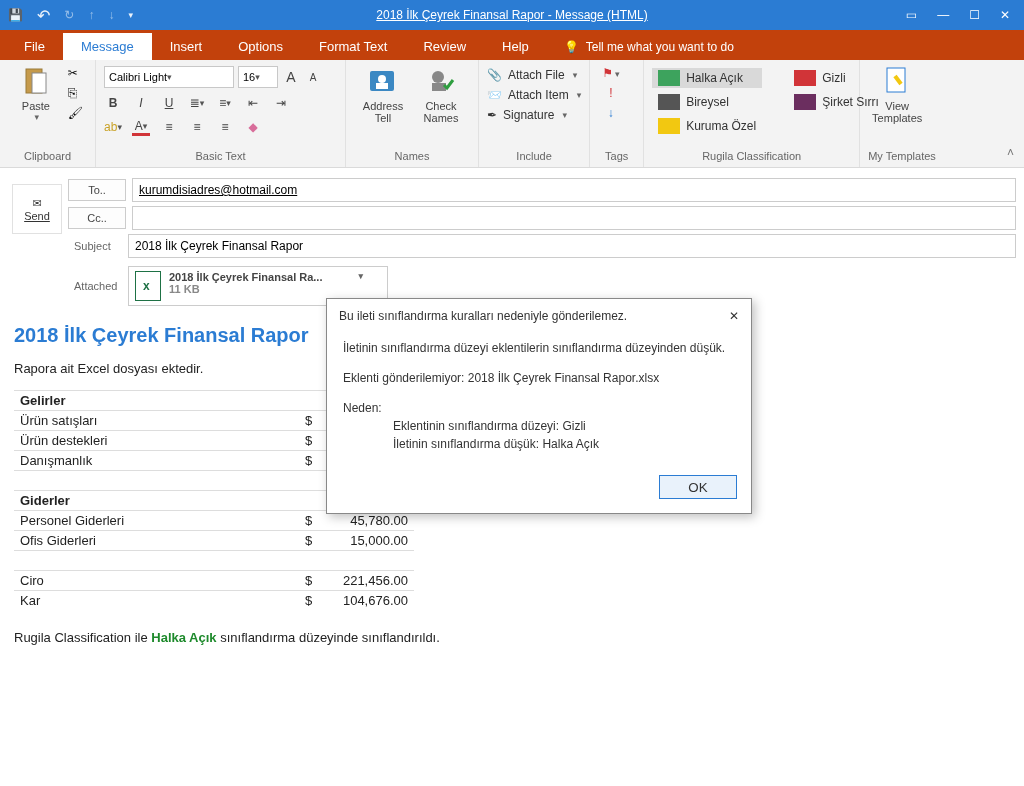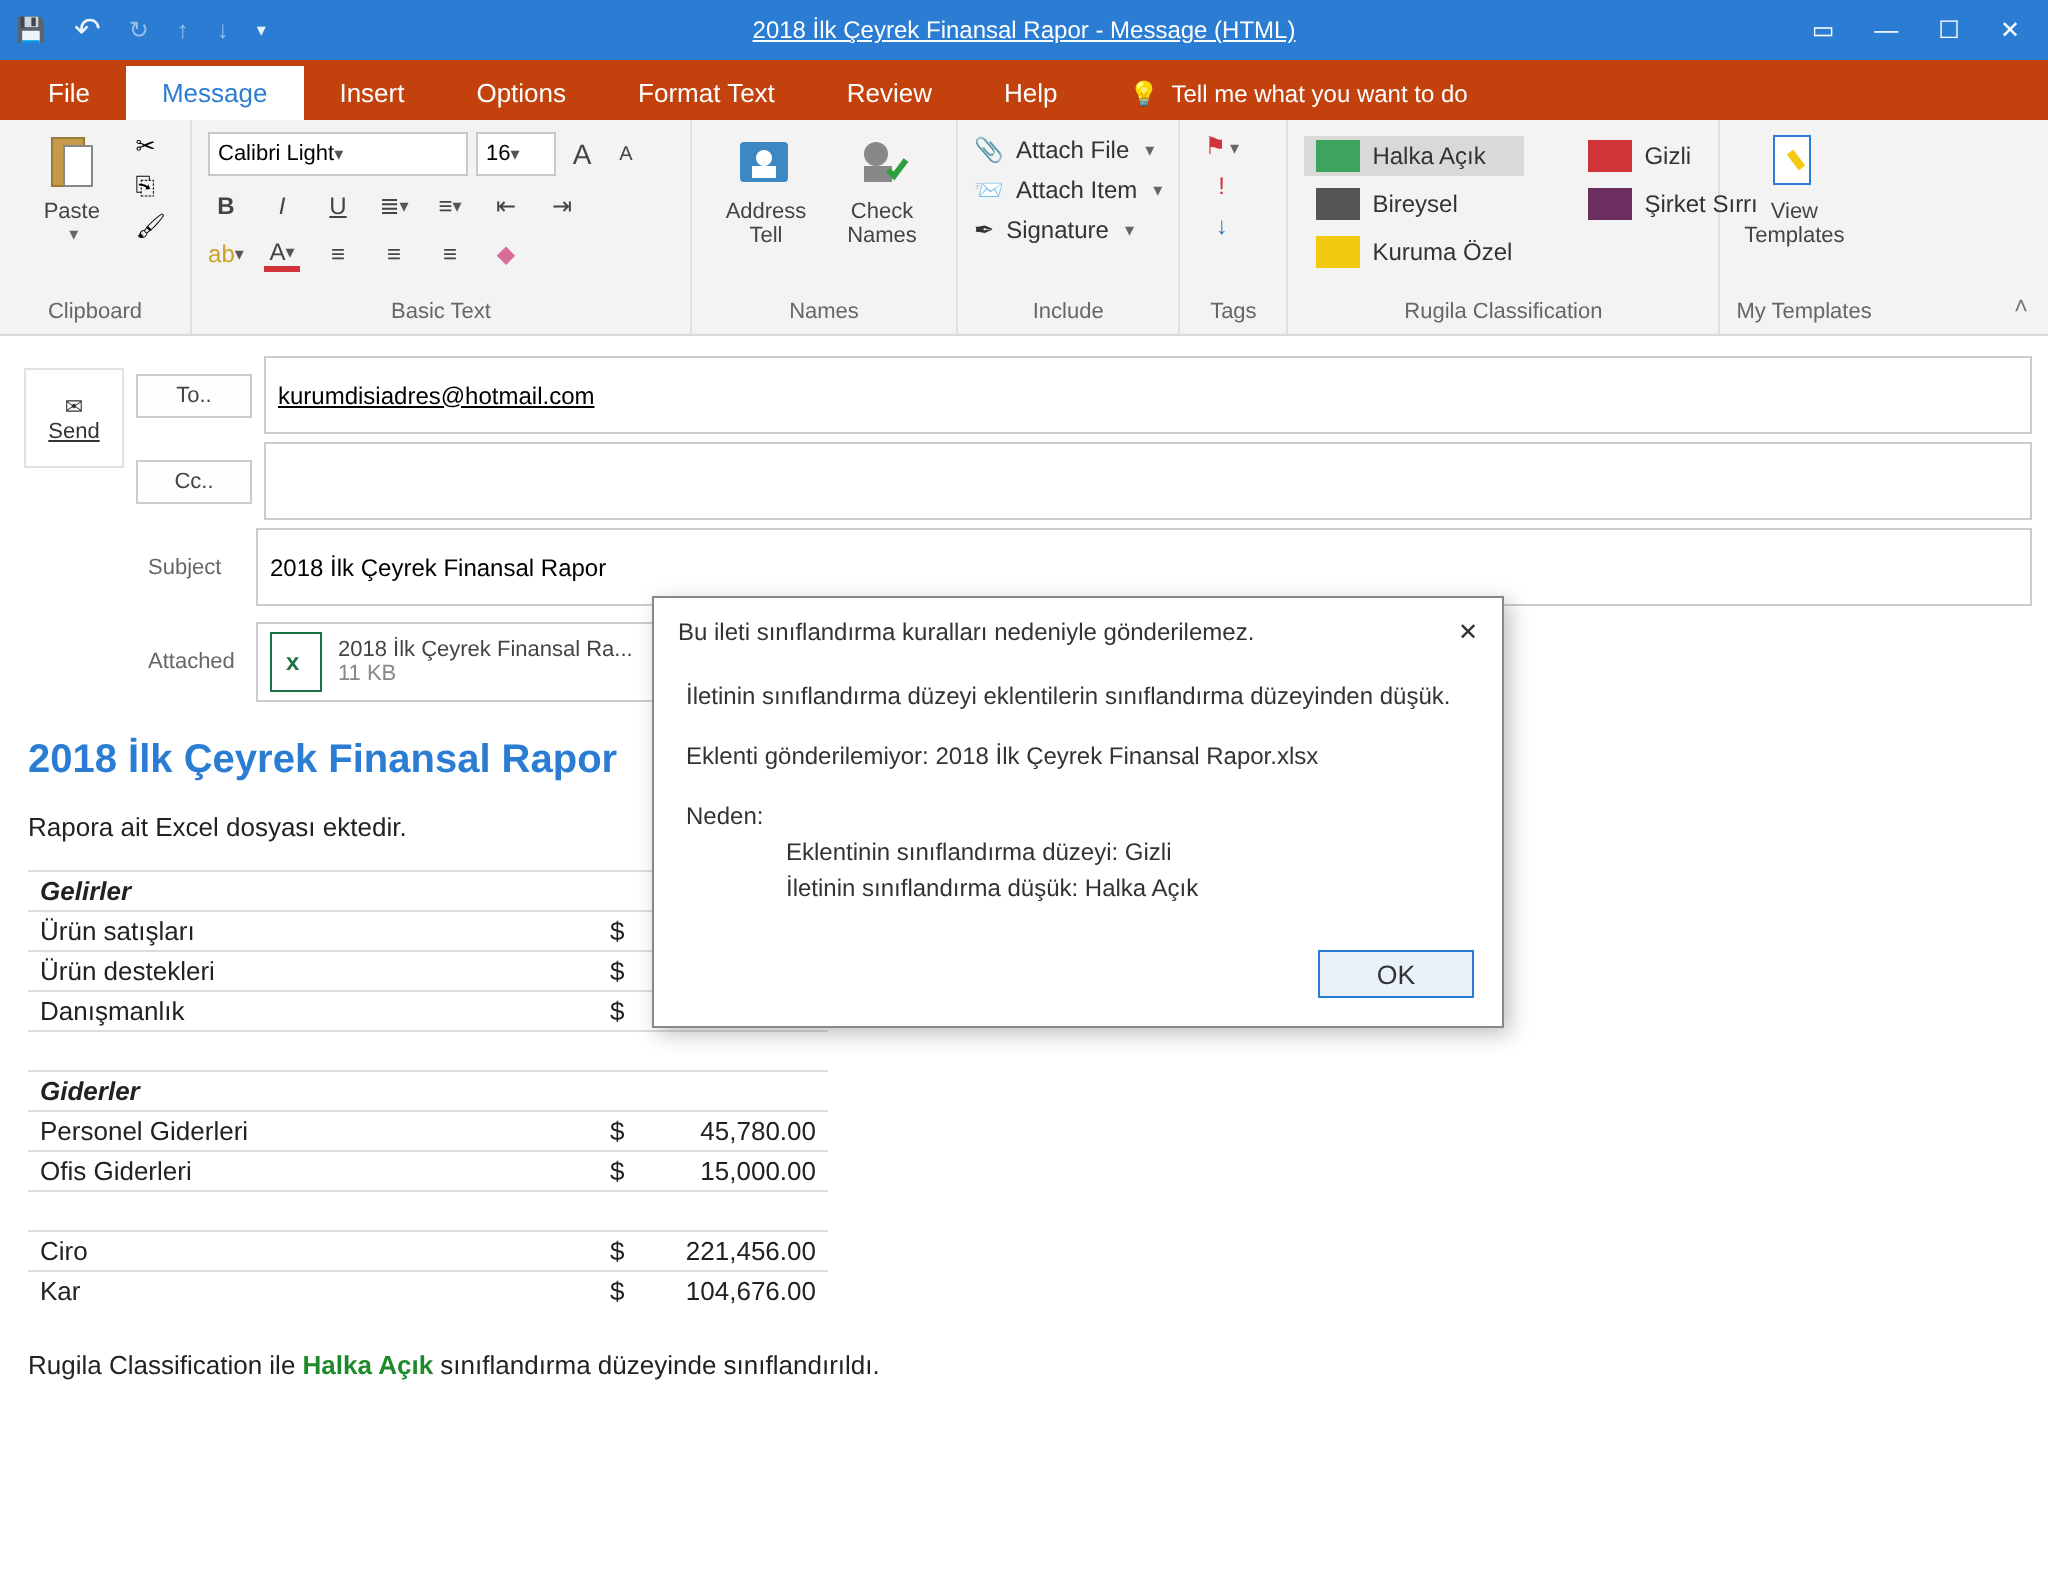--- a/index.html
+++ b/index.html
@@ -30,34 +30,34 @@
 .chip { width:22px; height:16px; display:inline-block; }
 .class-grid { display:grid; grid-template-columns:auto auto; gap:4px 26px; }
 .class-item { display:flex; align-items:center; gap:6px; font-size:12px; color:#333; cursor:pointer; white-space:nowrap; padding:2px 6px; }
 .class-item.active { background:#d9d9d9; }
 .compose { display:flex; padding:6px 8px 0; }
 .send-col { width:60px; padding:4px; }
 .send-btn { width:50px; height:50px; border:1px solid #e1e1e1; display:flex; flex-direction:column; align-items:center; justify-content:center; font-size:11px; color:#333; cursor:pointer; margin-top:6px; }
 .fields { flex:1; }
 .field-row { display:flex; align-items:center; margin:4px 0; }
 .field-btn { width:58px; height:22px; border:1px solid #ccc; background:#fdfdfd; font-size:11px; color:#444; display:flex; align-items:center; justify-content:center; cursor:pointer; margin-right:6px; }
-.field-input { flex:1; height:39px; border:1px solid #ccc; padding:0 6px; font-size:12px; }
+.field-input { flex:1; height:24px; border:1px solid #ccc; padding:0 6px; font-size:12px; }
 .field-lbl { width:60px; font-size:11px; color:#666; text-align:left; padding-left:6px; }
 .attach-row { display:flex; align-items:center; margin:8px 0 4px; }
-.attach-box { border:1px solid #ccc; padding:4px 24px 4px 6px; display:flex; align-items:center; gap:8px; width:260px; }
+.attach-box { border:1px solid #ccc; padding:4px 24px 4px 6px; display:flex; align-items:flex-start; gap:8px; width:260px;font-weight:bold; }
 .attach-ico { width:26px; height:30px; background:linear-gradient(#fff,#fff); border:1px solid #1e7145; position:relative; }
 .attach-ico::after { content:"x"; position:absolute; left:7px; top:7px; color:#1e7145; font-weight:bold; }
 .attach-meta { display:flex; flex-direction:column; font-size:11px; color:#444; }
 .body-area { padding:8px 14px; font-size:13px; color:#222; }
 .body-title { color:#2b7cd3; font-size:20px; font-weight:600; margin:6px 0 14px; }
 .tbl { border-collapse:collapse; width:400px; margin-top:8px; }
 .tbl td { border-top:1px solid #ddd; padding:2px 6px; font-size:13px; }
 .tbl td.amt { text-align:right; width:95px; }
 .tbl td.cur { width:20px; }
-.sec-head { font-weight:bold;font-style:italic; }
+.sec-head { font-weight:bold; }
 .green { color:#1e8a2c; font-weight:bold; }
 .dialog { position:absolute; left:326px; top:298px; width:426px; background:#fff; border:1px solid #888; box-shadow:3px 3px 10px rgba(0,0,0,.25); font-size:12px; color:#333; }
 .dialog .dlg-head { display:flex; justify-content:space-between; padding:10px 12px; }
 .dialog .dlg-body { padding:6px 16px 14px; line-height:1.5; }
 .dialog .dlg-foot { display:flex; justify-content:flex-end; padding:8px 14px 14px; }
 .ok-btn { width:78px; height:24px; border:1px solid #2b7cd3; background:#e9f2fb; color:#333; cursor:pointer; }
 .arrow::after { content:" ▾"; font-size:9px; color:#555; }
 .tri { font-size:9px; color:#666; margin-left:2px; }
 svg { display:block; }
 </style>

